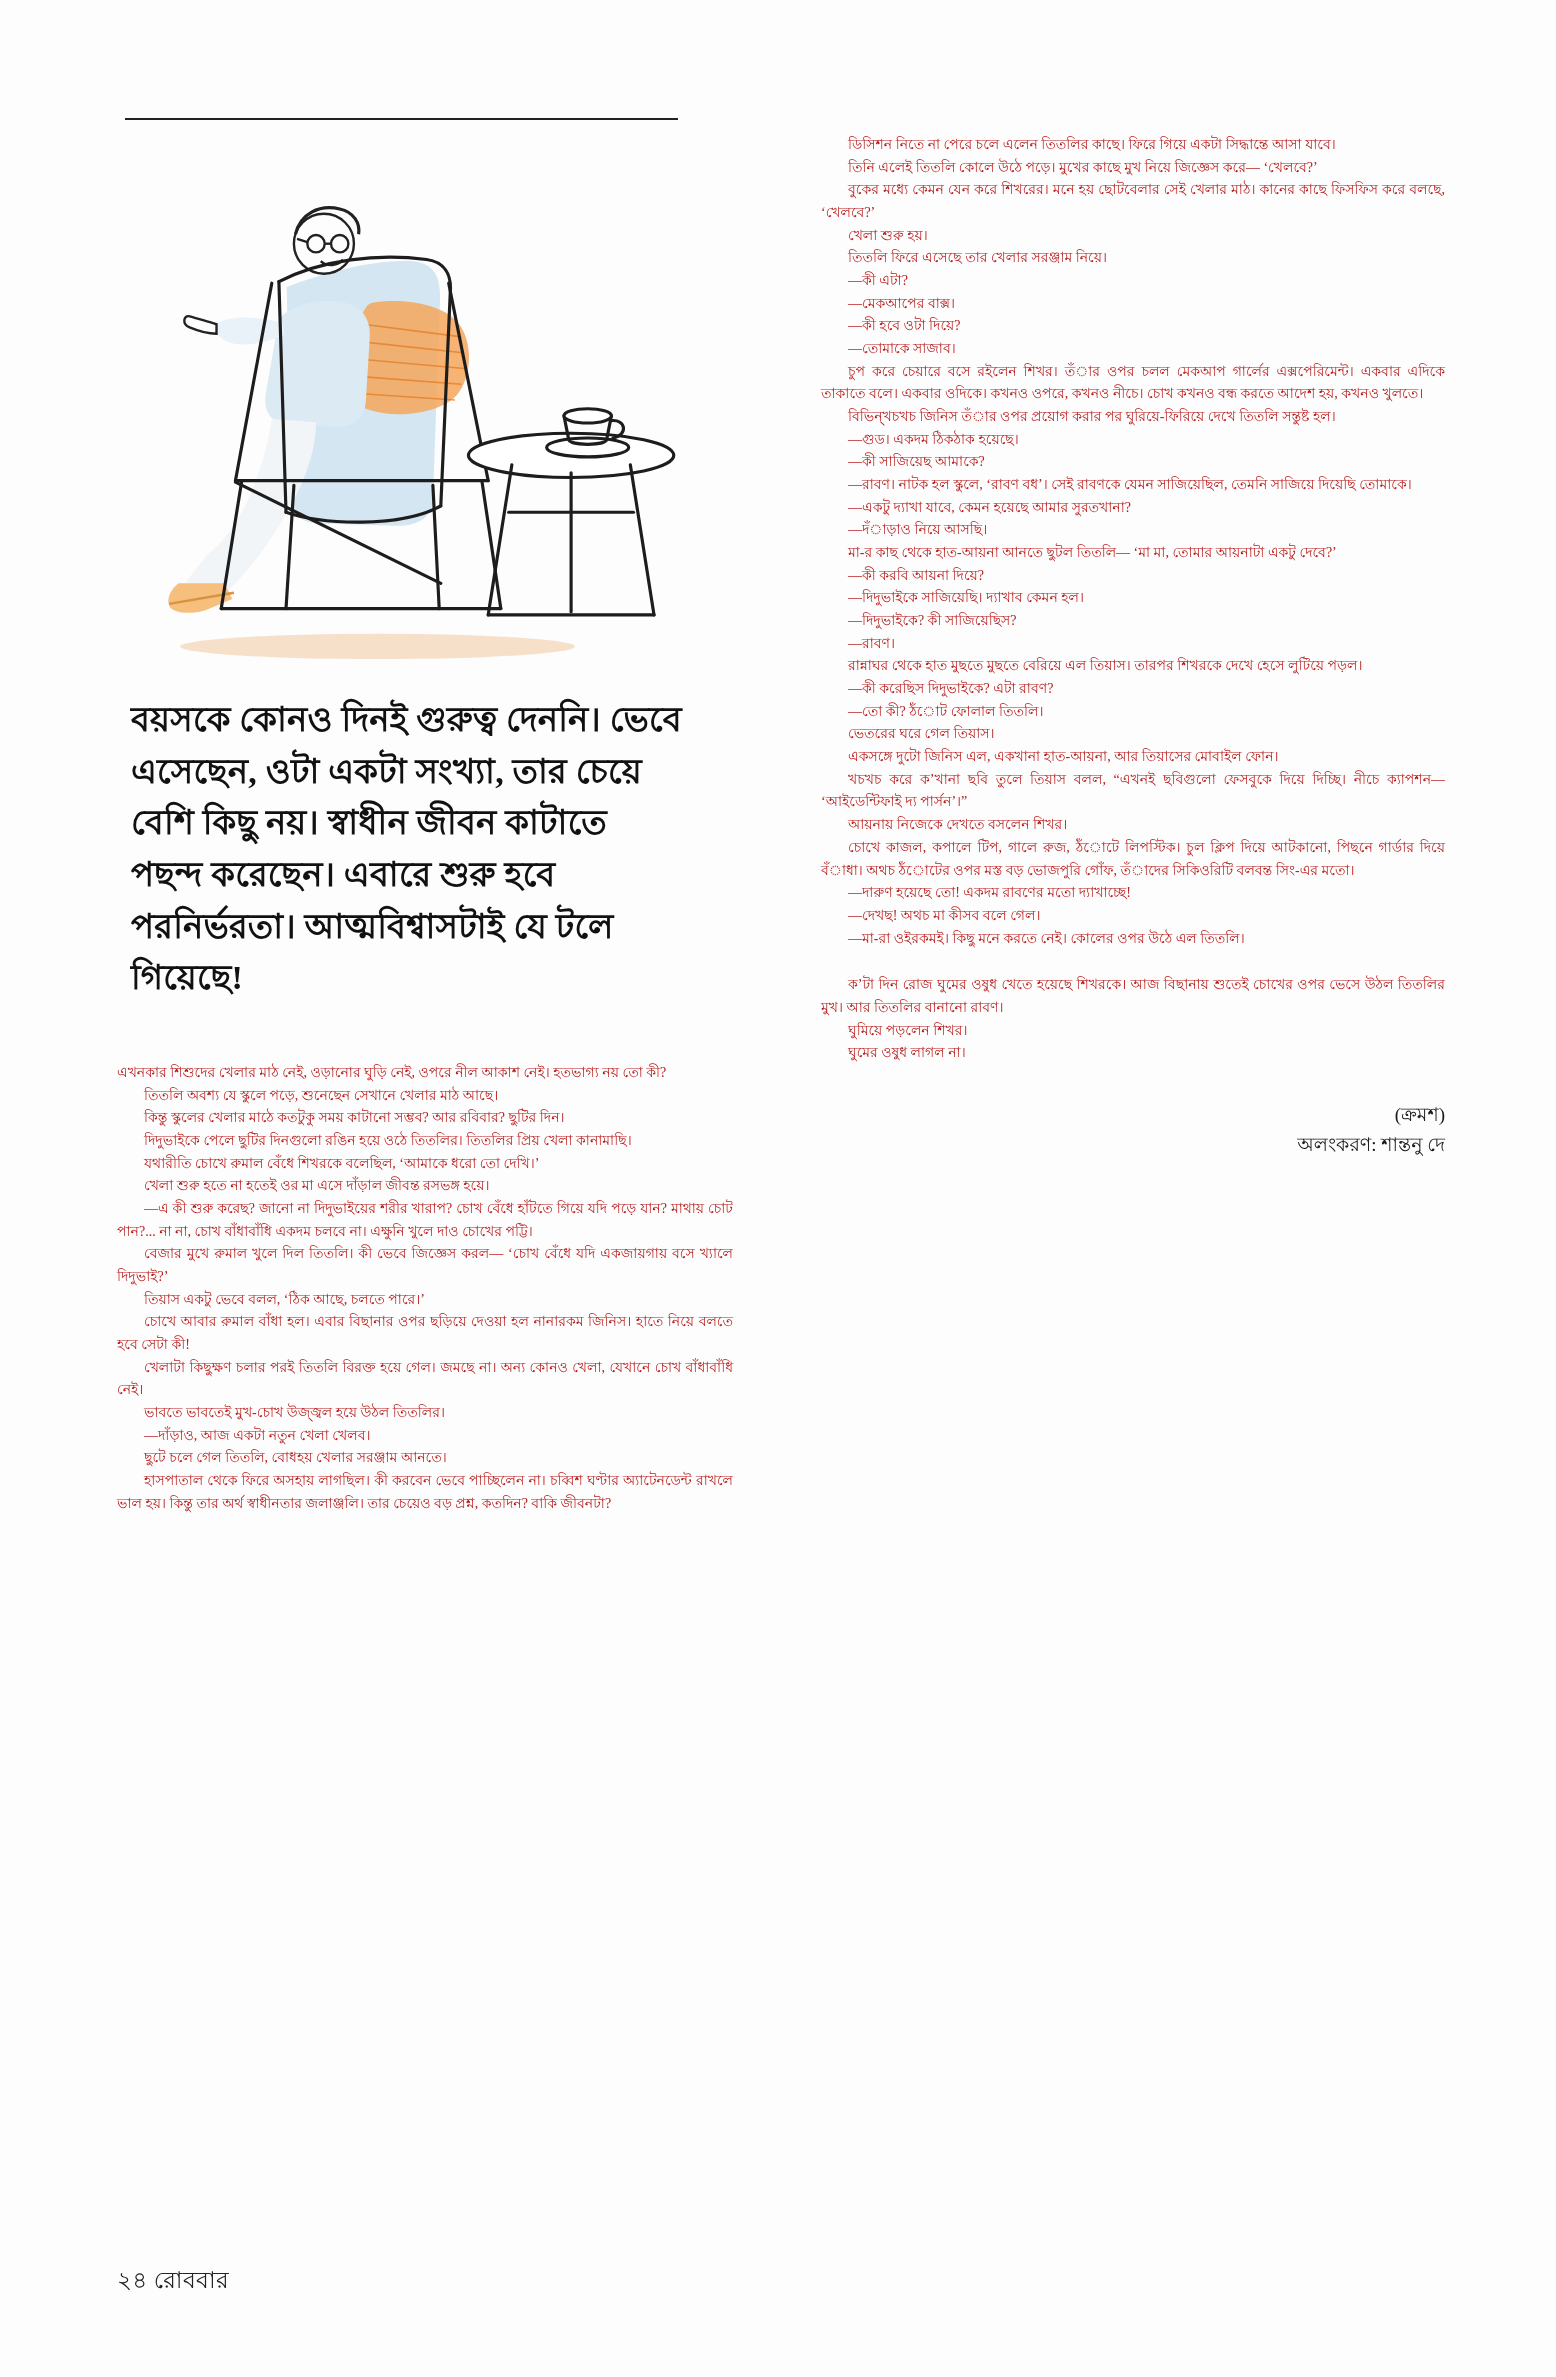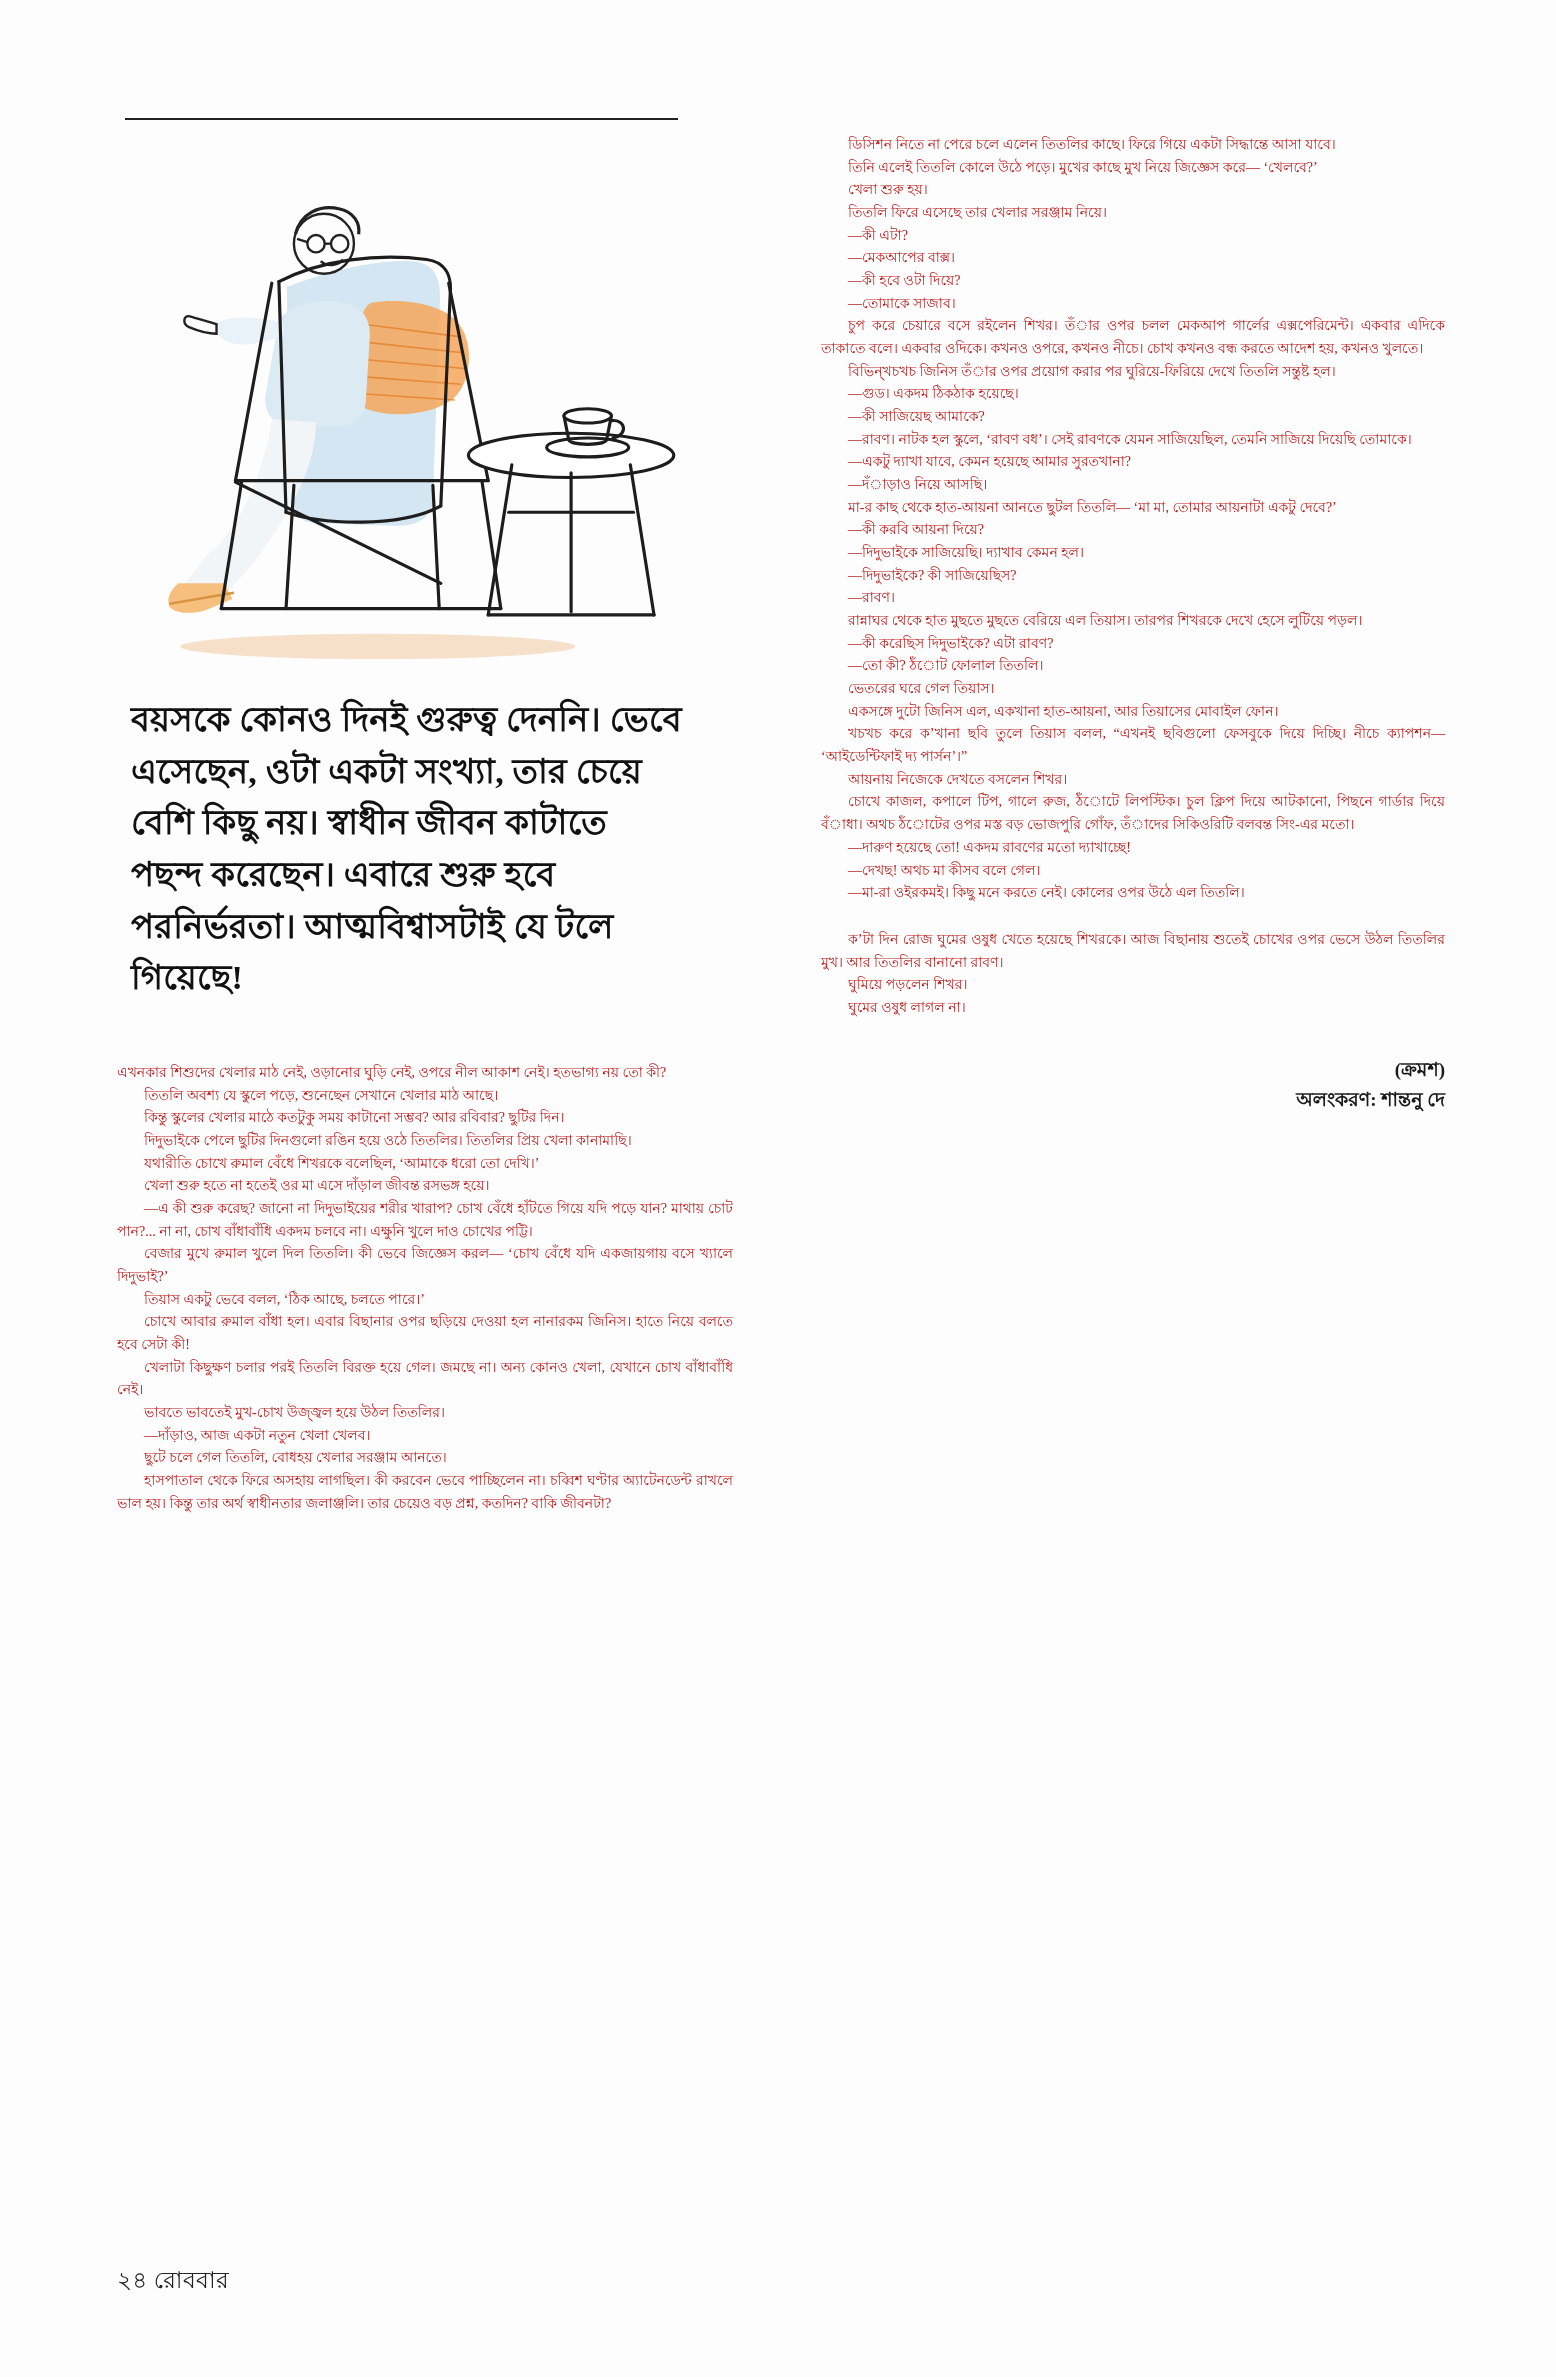--- a/index.html
+++ b/index.html
@@ -93,21 +93,20 @@
   .col-left .body-text {
     margin-top: 58px;
   }
 
   
   .endmatter {
     margin-top: 35px;
     text-align: right;
     font-size: 19px;
     line-height: 1.6;
-    font-weight: bold;
   }
   .endmatter div { margin: 0; }
 
   
   .folio {
     position: absolute;
     left: 117px;
     top: 2262px;
     font-size: 23px;
     color: #222;
@@ -211,20 +210,21 @@
       <p>—দাঁড়াও, আজ একটা নতুন খেলা খেলব।</p>
       <p>ছুটে চলে গেল তিতলি, বোধহয় খেলার সরঞ্জাম আনতে।</p>
       <p>হাসপাতাল থেকে ফিরে অসহায় লাগছিল। কী করবেন ভেবে পাচ্ছিলেন না। চব্বিশ ঘণ্টার অ্যাটেনডেন্ট রাখলে ভাল হয়। কিন্তু তার অর্থ স্বাধীনতার জলাঞ্জলি। তার চেয়েও বড় প্রশ্ন, কতদিন? বাকি জীবনটা?</p>
     </div>
   </div>
 
   <div class="col-right">
     <div class="body-text">
       <p>ডিসিশন নিতে না পেরে চলে এলেন তিতলির কাছে। ফিরে গিয়ে একটা সিদ্ধান্তে আসা যাবে।</p>
       <p>তিনি এলেই তিতলি কোলে উঠে পড়ে। মুখের কাছে মুখ নিয়ে জিজ্ঞেস করে— ‘খেলবে?’</p>
+      <p>বুকের মধ্যে কেমন যেন করে শিখরের। মনে হয় ছোটবেলার সেই খেলার মাঠ। কানের কাছে ফিসফিস করে বলছে, ‘খেলবে?’</p>
       <p>খেলা শুরু হয়।</p>
       <p>তিতলি ফিরে এসেছে তার খেলার সরঞ্জাম নিয়ে।</p>
       <p class="dialog">—কী এটা?</p>
       <p class="dialog">—মেকআপের বাক্স।</p>
       <p class="dialog">—কী হবে ওটা দিয়ে?</p>
       <p class="dialog">—তোমাকে সাজাব।</p>
       <p>চুপ করে চেয়ারে বসে রইলেন শিখর। তঁার ওপর চলল মেকআপ গার্লের এক্সপেরিমেন্ট। একবার এদিকে তাকাতে বলে। একবার ওদিকে। কখনও ওপরে, কখনও নীচে। চোখ কখনও বন্ধ করতে আদেশ হয়, কখনও খুলতে।</p>
       <p>বিভিন্খচখচ জিনিস তঁার ওপর প্রয়োগ করার পর ঘুরিয়ে-ফিরিয়ে দেখে তিতলি সন্তুষ্ট হল।</p>
       <p class="dialog">—গুড। একদম ঠিকঠাক হয়েছে।</p>
       <p class="dialog">—কী সাজিয়েছ আমাকে?</p>

